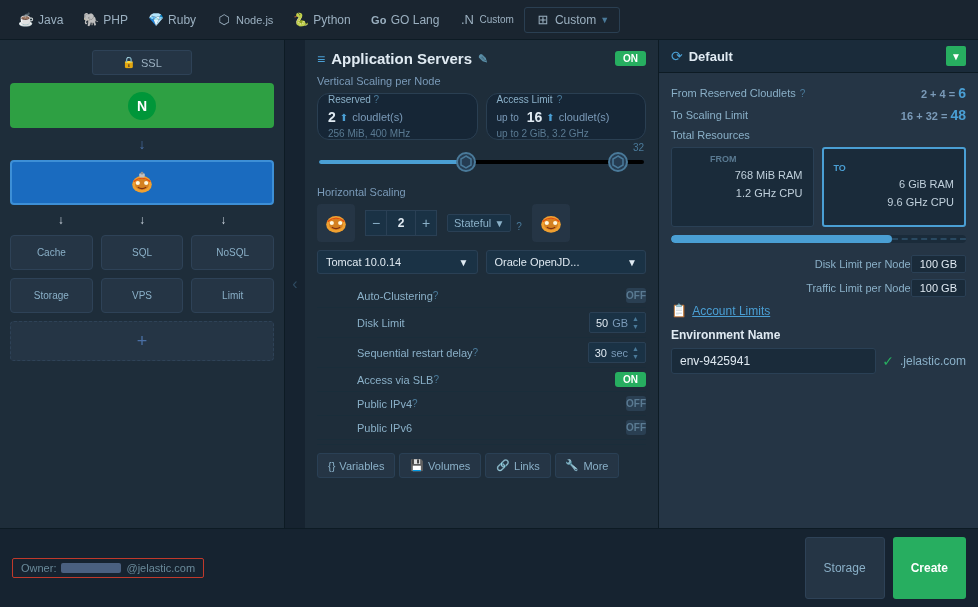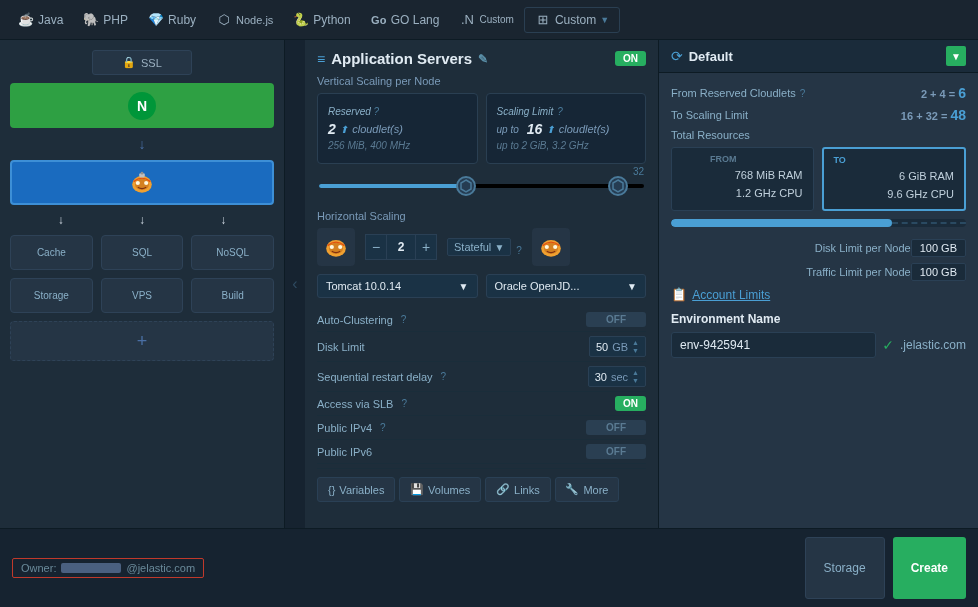--- a/index.html
+++ b/index.html
@@ -246,25 +246,24 @@
 
     .scaling-row {
       display: flex;
       gap: 8px;
       margin-bottom: 8px;
     }
 
     .scaling-box {
       background: #162636;
       border: 1px solid #2a3f52;
-      border-radius: 4px;
-      padding: 12px 10px;
+      border-radius: 12px;
+      padding: 0 10px;
       flex: 1;
       position: relative;
-      font-style: italic;
     }
 
     .scaling-box-label {
       color: #8ab0c8;
       font-size: 10px;
       margin-bottom: 4px;
     }
 
     .scaling-box-label2 {
       color: #8ab0c8;
@@ -448,34 +447,35 @@
       justify-content: space-between;
       padding: 4px 0;
       border-bottom: 1px solid #1a2d3a;
     }
 
     .config-label {
       color: #8ab0c8;
       font-size: 11px;
       display: flex;
       align-items: center;
-      gap: 8px;
+      gap: 0;
+      margin-left: 40px;
     }
 
     .config-value {
       display: flex;
       align-items: center;
       gap: 4px;
     }
 
     .toggle-off {
       background: #2a3f52;
       color: #5a7a92;
       border-radius: 3px;
-      padding: 2px 20px;
+      padding: 2px 0;
       font-size: 10px;
       font-weight: bold;
     }
 
     .toggle-on-sm {
       background: #27ae60;
       color: white;
       border-radius: 3px;
       padding: 2px 8px;
       font-size: 10px;
@@ -631,21 +631,21 @@
       border: 1px solid #2a4055;
       border-radius: 3px;
       padding: 6px 10px;
       flex: 1;
     }
 
     .to-box {
       background: #1a2b3a;
       border: 2px solid #4a9fd4;
       border-radius: 3px;
-      padding: 6px 10px;
+      padding: 14px 10px;
       flex: 1;
     }
 
     .box-from-label {
       color: #5a7a92;
       font-size: 9px;
       text-transform: uppercase;
       font-weight: bold;
       margin-bottom: 3px;
       padding-left: 28px;
@@ -878,21 +878,21 @@
       <span>↓</span>
     </div>
     <div class="bottom-nodes">
       <div class="node-btn">Cache</div>
       <div class="node-btn">SQL</div>
       <div class="node-btn">NoSQL</div>
     </div>
     <div class="bottom-nodes2">
       <div class="node-btn">Storage</div>
       <div class="node-btn">VPS</div>
-      <div class="node-btn">Build</div>
+      <div class="node-btn">Limit</div>
     </div>
     <div class="add-btn">
       <span>+</span>
     </div>
   </div>
 
   <div class="divider-arrow">
     <span>‹</span>
   </div>
 
@@ -919,21 +919,21 @@
         <div class="scaling-value-row">
           <span style="color:#e0eaf2;font-weight:bold;font-size:14px;">2</span>
           <span style="color:#4a9fd4;font-size:10px;">⬆</span>
           <span style="color:#7a9ab8;font-size:11px;">cloudlet(s)</span>
         </div>
         <div class="scaling-sub">256 MiB, 400 MHz</div>
       </div>
 
       <div class="scaling-box">
         <div class="scaling-box-label2">
-          <span>Scaling Limit</span>
+          <span>Access Limit</span>
           <span class="help-icon">?</span>
         </div>
         <div class="scaling-value-row">
           <span style="color:#7a9ab8;font-size:10px;">up to</span>
           <span style="color:#e0eaf2;font-weight:bold;font-size:14px;margin-left:4px;">16</span>
           <span style="color:#4a9fd4;font-size:10px;">⬆</span>
           <span style="color:#7a9ab8;font-size:11px;">cloudlet(s)</span>
         </div>
         <div class="scaling-sub">up to 2 GiB, 3.2 GHz</div>
       </div>

